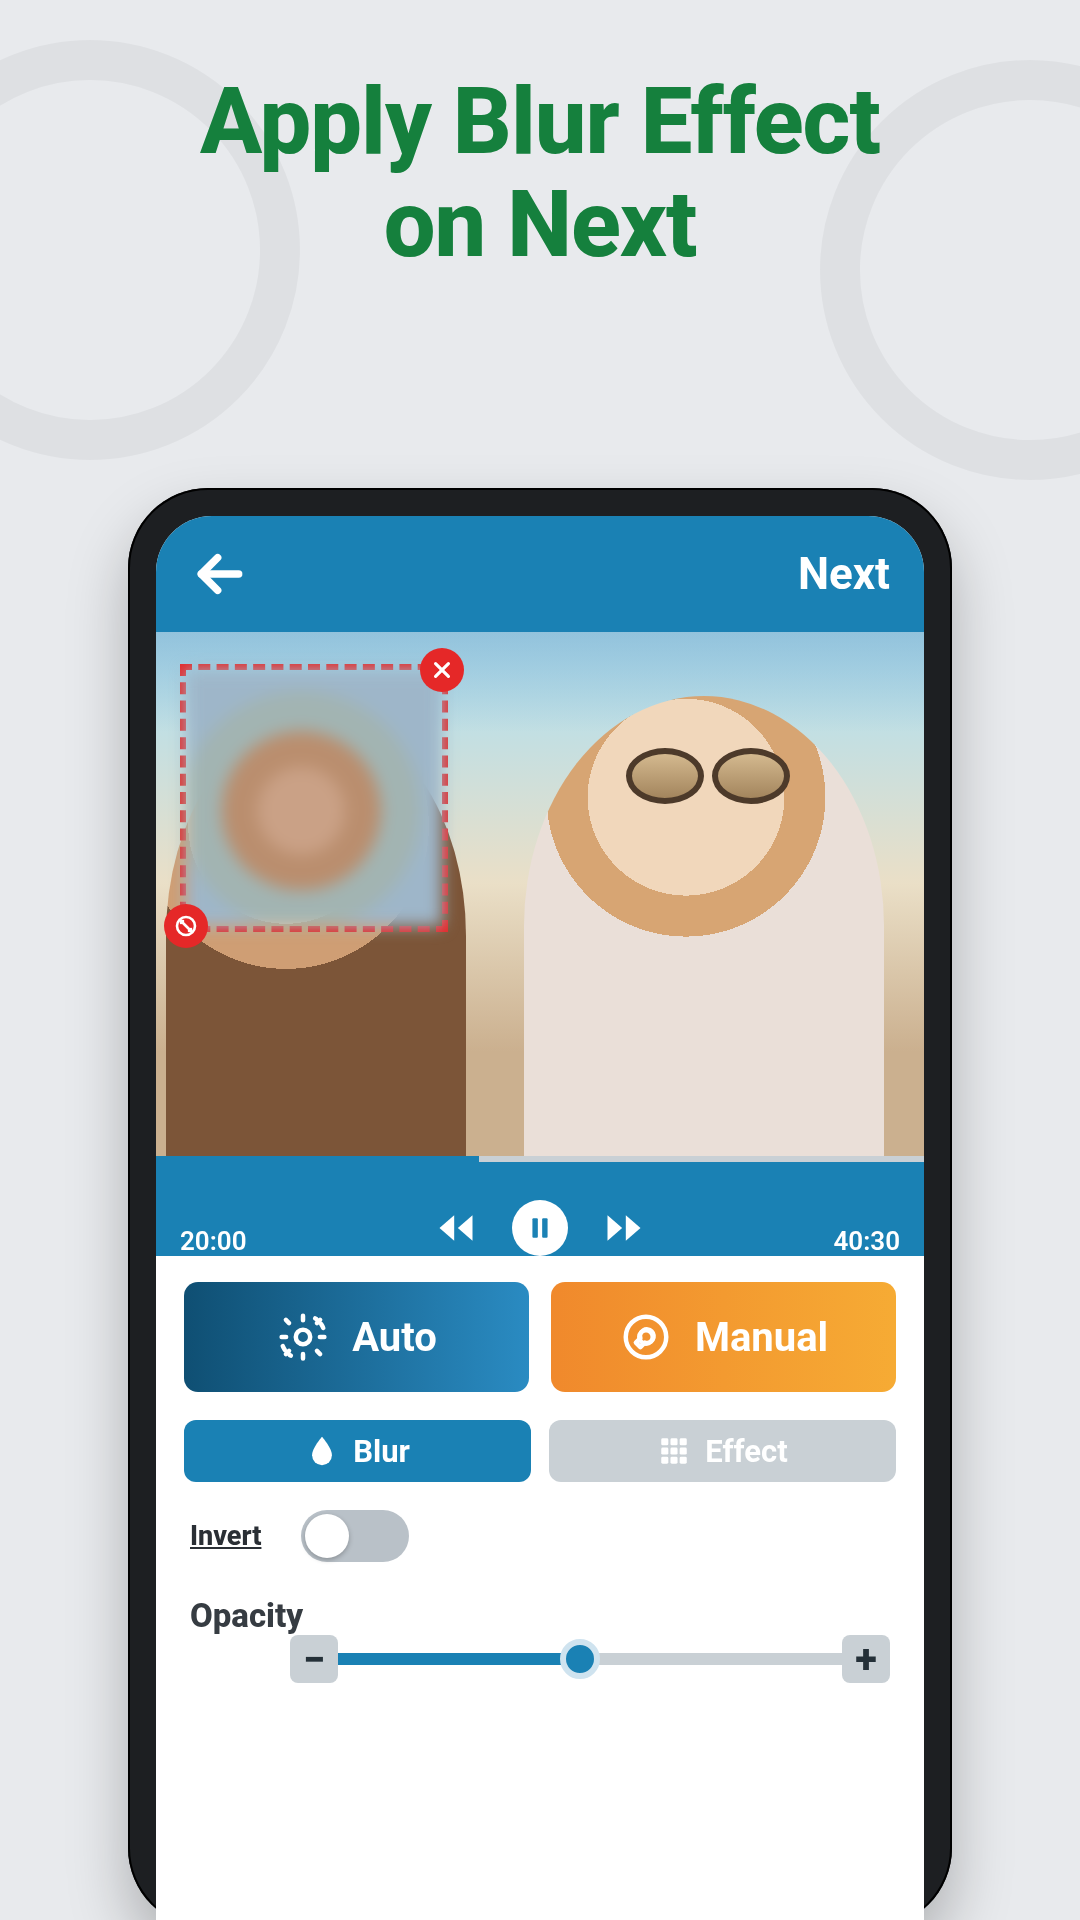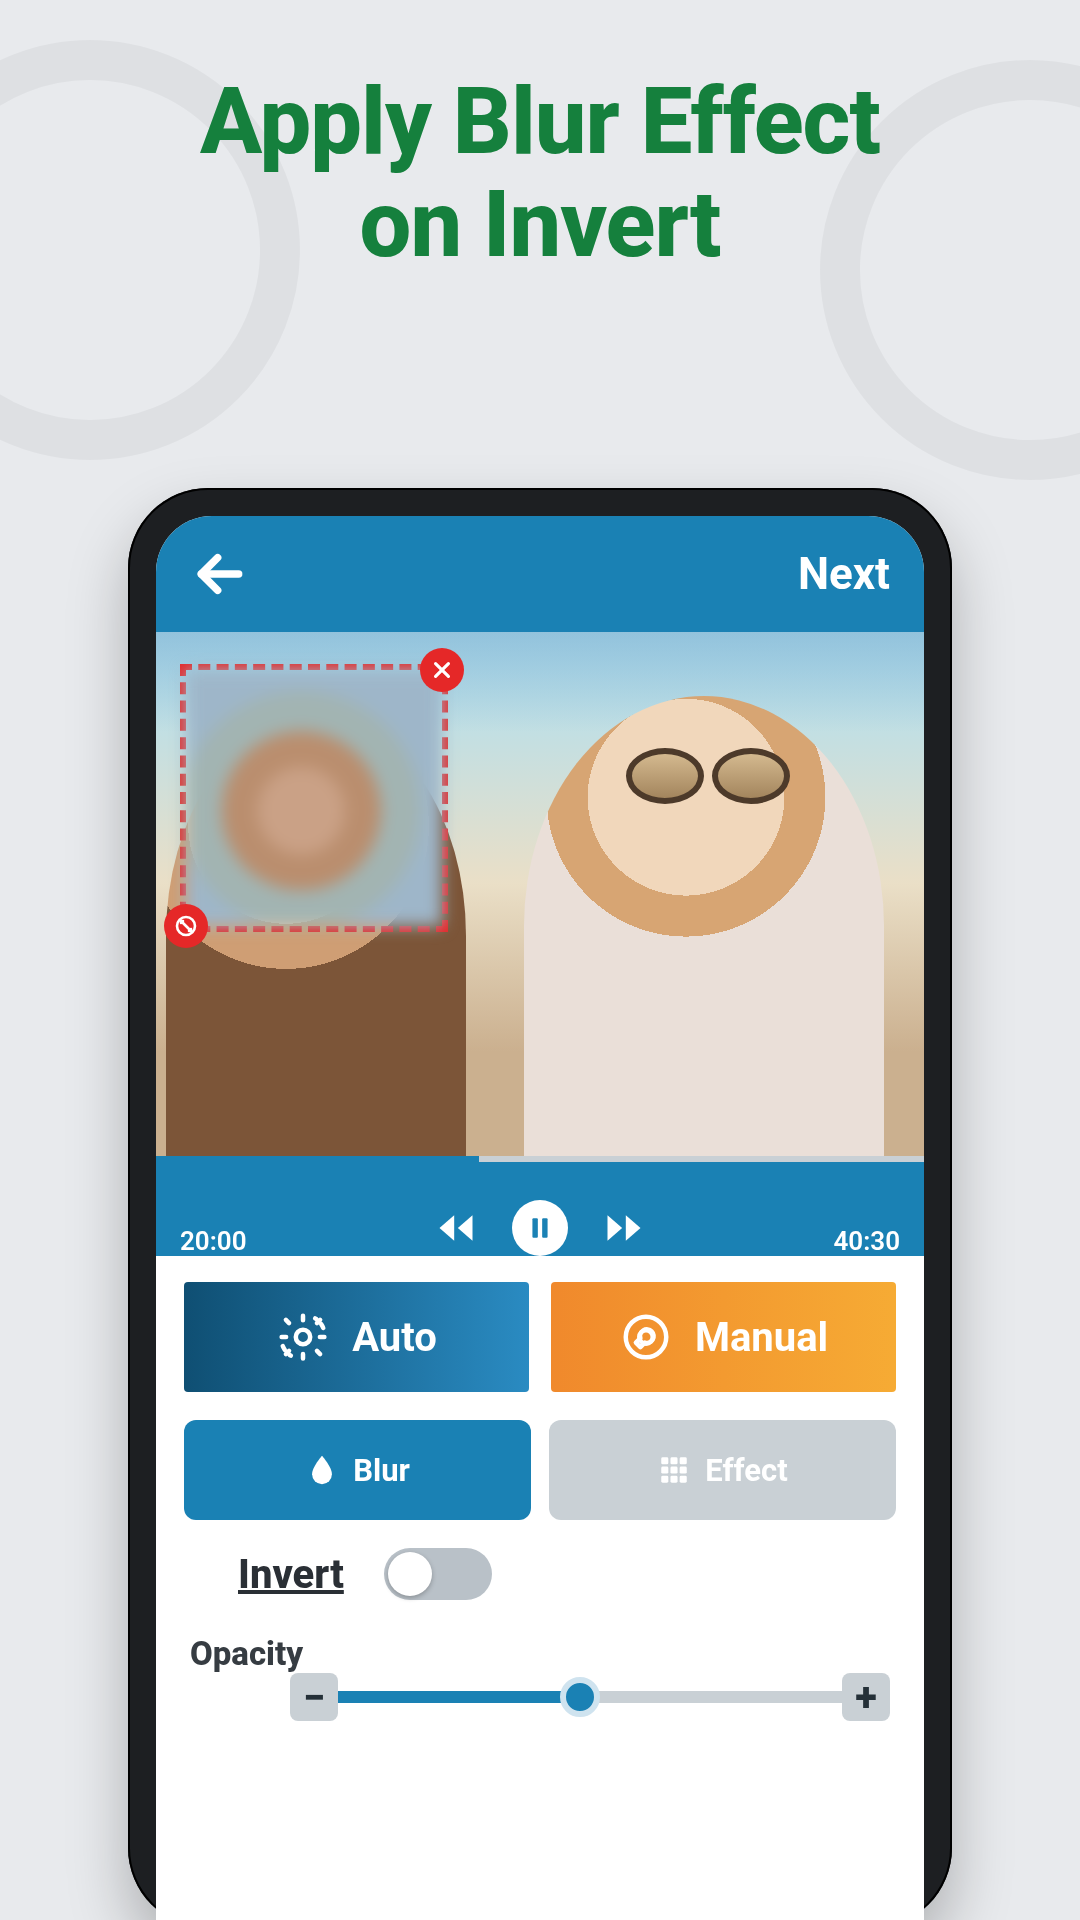--- a/index.html
+++ b/index.html
@@ -49,33 +49,33 @@
 .time { font-size:26px; font-weight:600; }
 .controls { display:flex; align-items:center; gap:34px; }
 .ctrl-btn { color:#fff; display:flex; align-items:center; justify-content:center; }
 .pause { width:56px; height:56px; background:#fff; border-radius:50%; color:#1a81b4; }
 
 
 .content { flex:1; background:#fff; padding:26px 28px 0 28px; display:flex; flex-direction:column; gap:28px; }
 
 
 .mode-row { display:flex; gap:22px; }
-.mode-btn { flex:1; height:110px; border-radius:4px; display:flex; align-items:center; justify-content:center; gap:22px; color:#fff; font-size:40px; font-weight:700; }
+.mode-btn { flex:1; height:110px; border-radius:14px; display:flex; align-items:center; justify-content:center; gap:22px; color:#fff; font-size:40px; font-weight:700; }
 .mode-btn.auto { background:linear-gradient(90deg,#0f4f73,#2a8bc2); }
 .mode-btn.manual { background:linear-gradient(90deg,#f0892c,#f6ab34); }
 
 
 .type-row { display:flex; gap:18px; }
-.type-btn { flex:1; height:100px; border-radius:12px; display:flex; align-items:center; justify-content:center; gap:14px; font-size:31px; font-weight:700; }
+.type-btn { flex:1; height:62px; border-radius:12px; display:flex; align-items:center; justify-content:center; gap:14px; font-size:31px; font-weight:700; }
 .type-btn.active { background:#1a81b4; color:#fff; }
 .type-btn.inactive { background:#c9d0d5; color:#fff; }
 
 
 .invert-row { display:flex; align-items:center; gap:40px; padding:0 6px; }
-.invert-label { font-size:40px; font-weight:800; color:#2a2f35; text-decoration:underline;margin-left:48px; }
+.invert-label { font-size:27px; font-weight:800; color:#2a2f35; text-decoration:underline; }
 .toggle { width:108px; height:52px; background:#b9c1c8; border-radius:28px; position:relative; }
 .toggle-knob { position:absolute; left:4px; top:4px; width:44px; height:44px; background:#fff; border-radius:50%; box-shadow:0 2px 5px rgba(0,0,0,0.25); }
 
 
 .opacity-block { display:flex; flex-direction:column; padding:6px 6px 0 6px; }
 .opacity-label { font-size:33px; font-weight:800; color:#363c42; }
 .slider { display:flex; align-items:center; gap:0; margin-left:100px; }
 .slider-cap { width:48px; height:48px; background:#c9d0d5; border-radius:8px; display:flex; align-items:center; justify-content:center; color:#243038; font-size:40px; font-weight:800; }
 .slider-track { flex:1; height:12px; background:#c9d0d5; position:relative; }
 .slider-fill { position:absolute; left:0; top:0; bottom:0; width:48%; background:#1a81b4; }
@@ -84,21 +84,21 @@
 svg { display:block; }
 </style>
 </head>
 <body>
 
 <div class="bg-deco reel1"></div>
 <div class="bg-deco reel2"></div>
 
 <div class="headline">
   <div>Apply Blur Effect</div>
-  <div>on  Invert</div>
+  <div>on  Next</div>
 </div>
 
 <div class="phone">
  <div class="screen">
 
   <div class="appbar">
     <div class="back-btn">
       <svg width="56" height="56" viewBox="0 0 24 24" fill="none" stroke="currentColor" stroke-width="3.2" stroke-linecap="round" stroke-linejoin="round">
             <line x1="20" y1="12" x2="4" y2="12"></line>
             <polyline points="11 5 4 12 11 19"></polyline>

